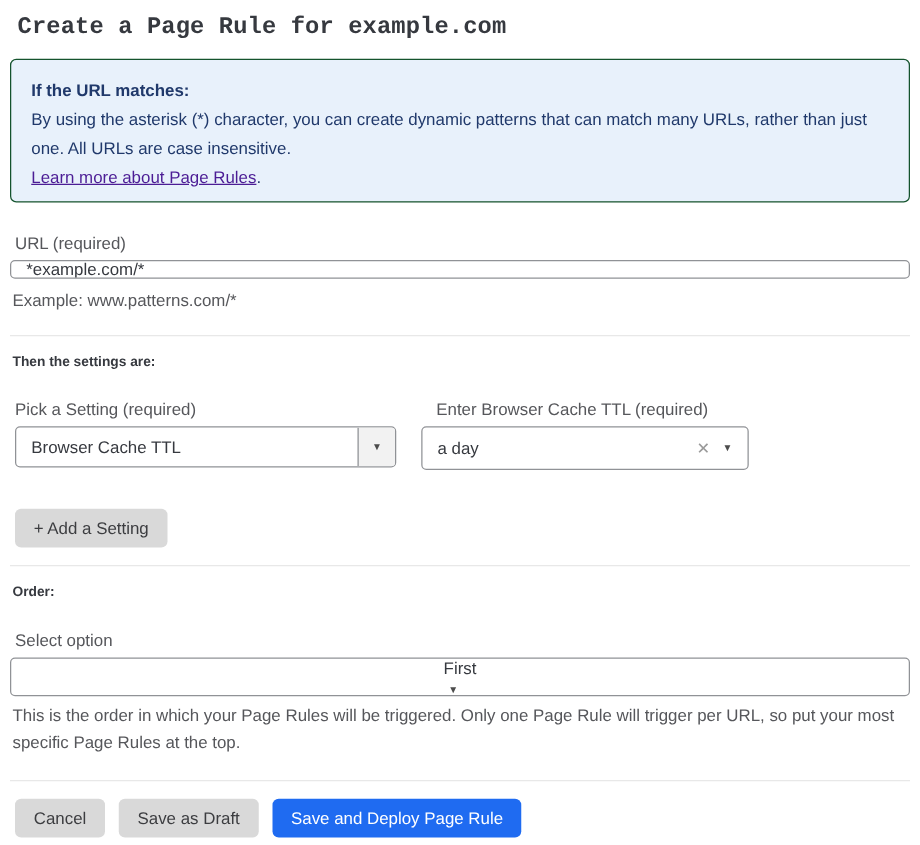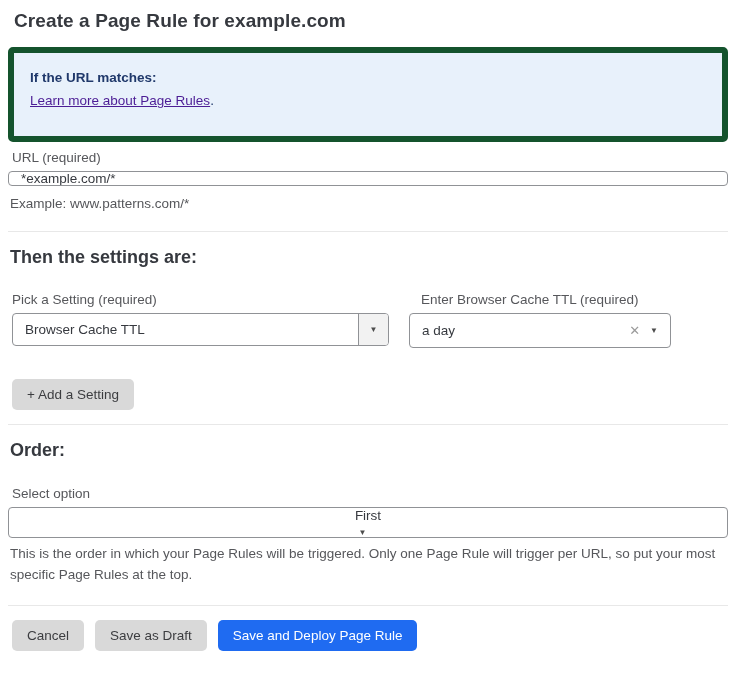--- a/index.html
+++ b/index.html
@@ -13,44 +13,45 @@
     overflow: hidden;
   }
   .wrap { padding: 8px 8px 0 8px; }
 
   .page-title {
     font-size: 19px;
     font-weight: bold;
     color: #36393f;
     margin: 2px 0 0 6px;
     letter-spacing: 0.1px;
+    font-family: Liberation Mono, monospace;
   }
 
   
   .info-box {
     margin-top: 15px;
     background: #e8f1fb;
-    border: 6px solid #14532d;
+    border: 1px solid #14532d;
     border-radius: 5px;
-    padding: 13px 16px 24px 16px;
+    padding: 13px 16px 8px 16px;
     color: #20396b;
     line-height: 23px;
   }
   .info-box .info-heading { font-weight: bold; }
   .info-box a.info-link {
     color: #4c1d95;
     text-decoration: underline;
     cursor: pointer;
   }
 
   
   .field-label { color: #56575b; margin: 0 0 6px 4px; }
   .helper-text { color: #56575b; margin-top: 7px; margin-left: 2px; line-height: 21px; }
 
-  .url-section { margin-top: 8px; }
+  .url-section { margin-top: 25px; }
 
   input.text-input {
     width: 100%;
     height: 15px;
     border: 1px solid #909296;
     border-radius: 4px;
     padding: 0 12px;
     font-family: "Liberation Sans", "DejaVu Sans", sans-serif;
     font-size: 13.5px;
     color: #36393f;
@@ -59,21 +60,21 @@
   }
 
   .divider {
     border: none;
     border-top: 1px solid #e8e8e8;
     margin: 17px 0 0 0;
   }
 
   .section-heading {
     font-weight: bold;
-    font-size: 18px;
+    font-size: 11px;
     color: #36393f;
     margin: 15px 0 0 2px;
   }
 
   
   .selects-row {
     display: flex;
     gap: 20px;
     margin-top: 24px;
     margin-left: 4px;
@@ -87,21 +88,21 @@
     background: #ffffff;
     cursor: pointer;
     overflow: hidden;
   }
   .select-shell .select-value {
     padding: 0 12px;
     color: #36393f;
     flex: 1 1 auto;
     white-space: nowrap;
   }
-  .setting-select { width: 377px; }
+  .setting-select { width: 305px; }
   .setting-select .caret-seg {
     width: 30px;
     align-self: stretch;
     border-left: 1px solid #909296;
     background: #f2f2f2;
     display: flex;
     align-items: center;
     justify-content: center;
   }
   .caret {
@@ -156,20 +157,21 @@
 </style>
 </head>
 <body>
 
 <div class="wrap">
 
   <h1 class="page-title">Create a Page Rule for example.com</h1>
 
   <div class="info-box">
     <div class="info-heading">If the URL matches:</div>
+    <div class="info-body">By using the asterisk (*) character, you can create dynamic patterns that can match many URLs, rather than just one. All URLs are case insensitive.</div>
     <div><a class="info-link">Learn more about Page Rules</a><span>.</span></div>
   </div>
 
   <div class="url-section">
     <div class="field-label">URL (required)</div>
     <input class="text-input" type="text" value="*example.com/*" style="">
     <div class="helper-text">Example: www.patterns.com/*</div>
   </div>
 
   <hr class="divider">

